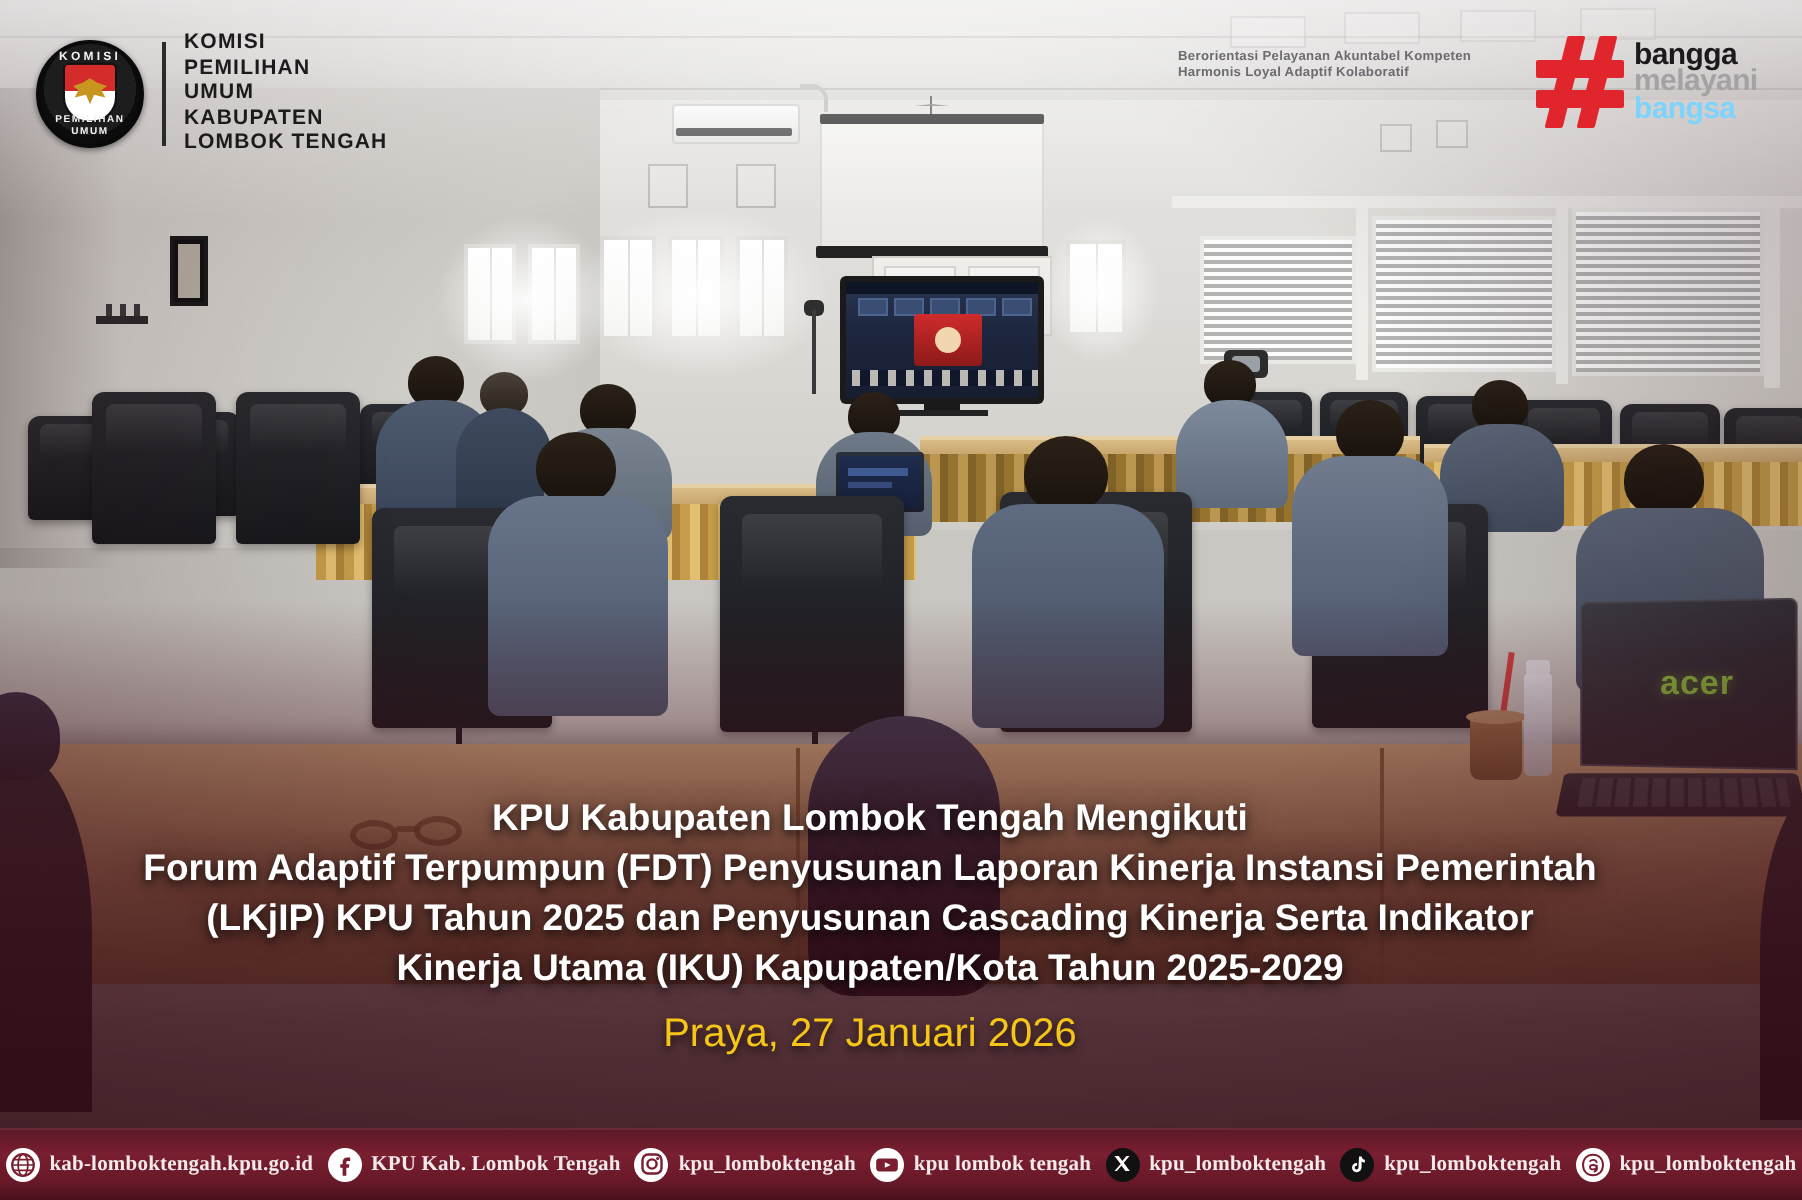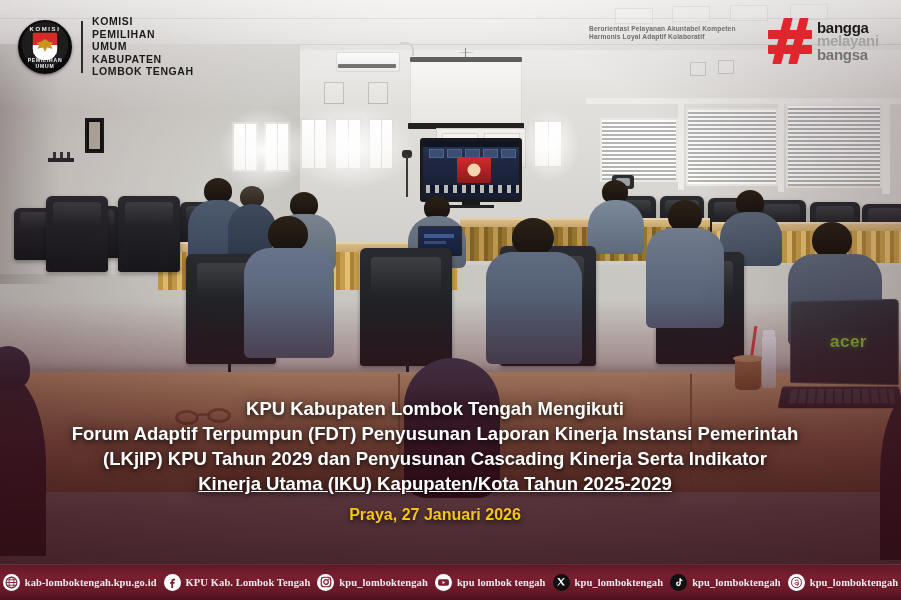--- a/index.html
+++ b/index.html
@@ -409,38 +409,38 @@
   }
   .hash i {
     position:absolute; background:#e0262c; border-radius:1px; display:block;
   }
   .hb-lines { display:flex; flex-direction:column; line-height:13.5px; }
   .hb-lines b {
     font-size:15px; font-weight:700; letter-spacing:-.3px;
   }
   .hb1 { color:#1b1b1b; }
   .hb2 { color:#a3a3a3; }
-  .hb3 { color:#737373; }
+  .hb3 { color:#7dd3fc; }
 
   
   .caption {
     position:absolute; left:0; top:396px; width:870px;
     text-align:center; padding:0 28px;
   }
   .cap-line {
     color:#ffffff; font-weight:700;
     text-shadow:0 2px 5px rgba(0,0,0,.75), 0 0 16px rgba(0,0,0,.45);
     line-height:25px; white-space:nowrap;
   }
   .cap-1 { font-size:18.5px; }
   .cap-2 { font-size:18.5px; }
   .cap-3 { font-size:18.5px; }
-  .cap-4 { font-size:18.5px;text-decoration:underline; }
+  .cap-4 { font-size:18.5px; }
   .cap-date {
-    margin-top:10px; color:#f5c518; font-size:16px; font-weight:700;
+    margin-top:10px; color:#f5c518; font-size:20px; font-weight:400;
     text-shadow:0 2px 5px rgba(0,0,0,.75);
   }
 
   
   .footer {
     position:absolute; left:0; bottom:0; width:901px; height:36px;
     background:linear-gradient(180deg,
       rgba(92,24,38,.92) 0%,
       rgba(122,30,48,.97) 35%,
       rgba(104,25,40,1) 75%,
@@ -732,21 +732,21 @@
         <b class="hb1">bangga</b>
         <b class="hb2">melayani</b>
         <b class="hb3">bangsa</b>
       </div>
     </div>
   </div>
 
   <div class="caption">
     <div class="cap-line cap-1">KPU Kabupaten Lombok Tengah Mengikuti</div>
     <div class="cap-line cap-2">Forum Adaptif Terpumpun (FDT) Penyusunan Laporan Kinerja Instansi Pemerintah</div>
-    <div class="cap-line cap-3">(LKjIP) KPU Tahun 2029 dan Penyusunan Cascading Kinerja Serta Indikator</div>
+    <div class="cap-line cap-3">(LKjIP) KPU Tahun 2025 dan Penyusunan Cascading Kinerja Serta Indikator</div>
     <div class="cap-line cap-4">Kinerja Utama (IKU) Kapupaten/Kota Tahun 2025-2029</div>
     <div class="cap-date">Praya, 27 Januari 2026</div>
   </div>
 
   <div class="footer">
 
     <div class="f-item">
       <span class="f-ic">
         <svg width="13" height="13" viewBox="0 0 24 24">
             <circle cx="12" cy="12" r="10" fill="none" stroke="#7a1e30" stroke-width="2"></circle>

